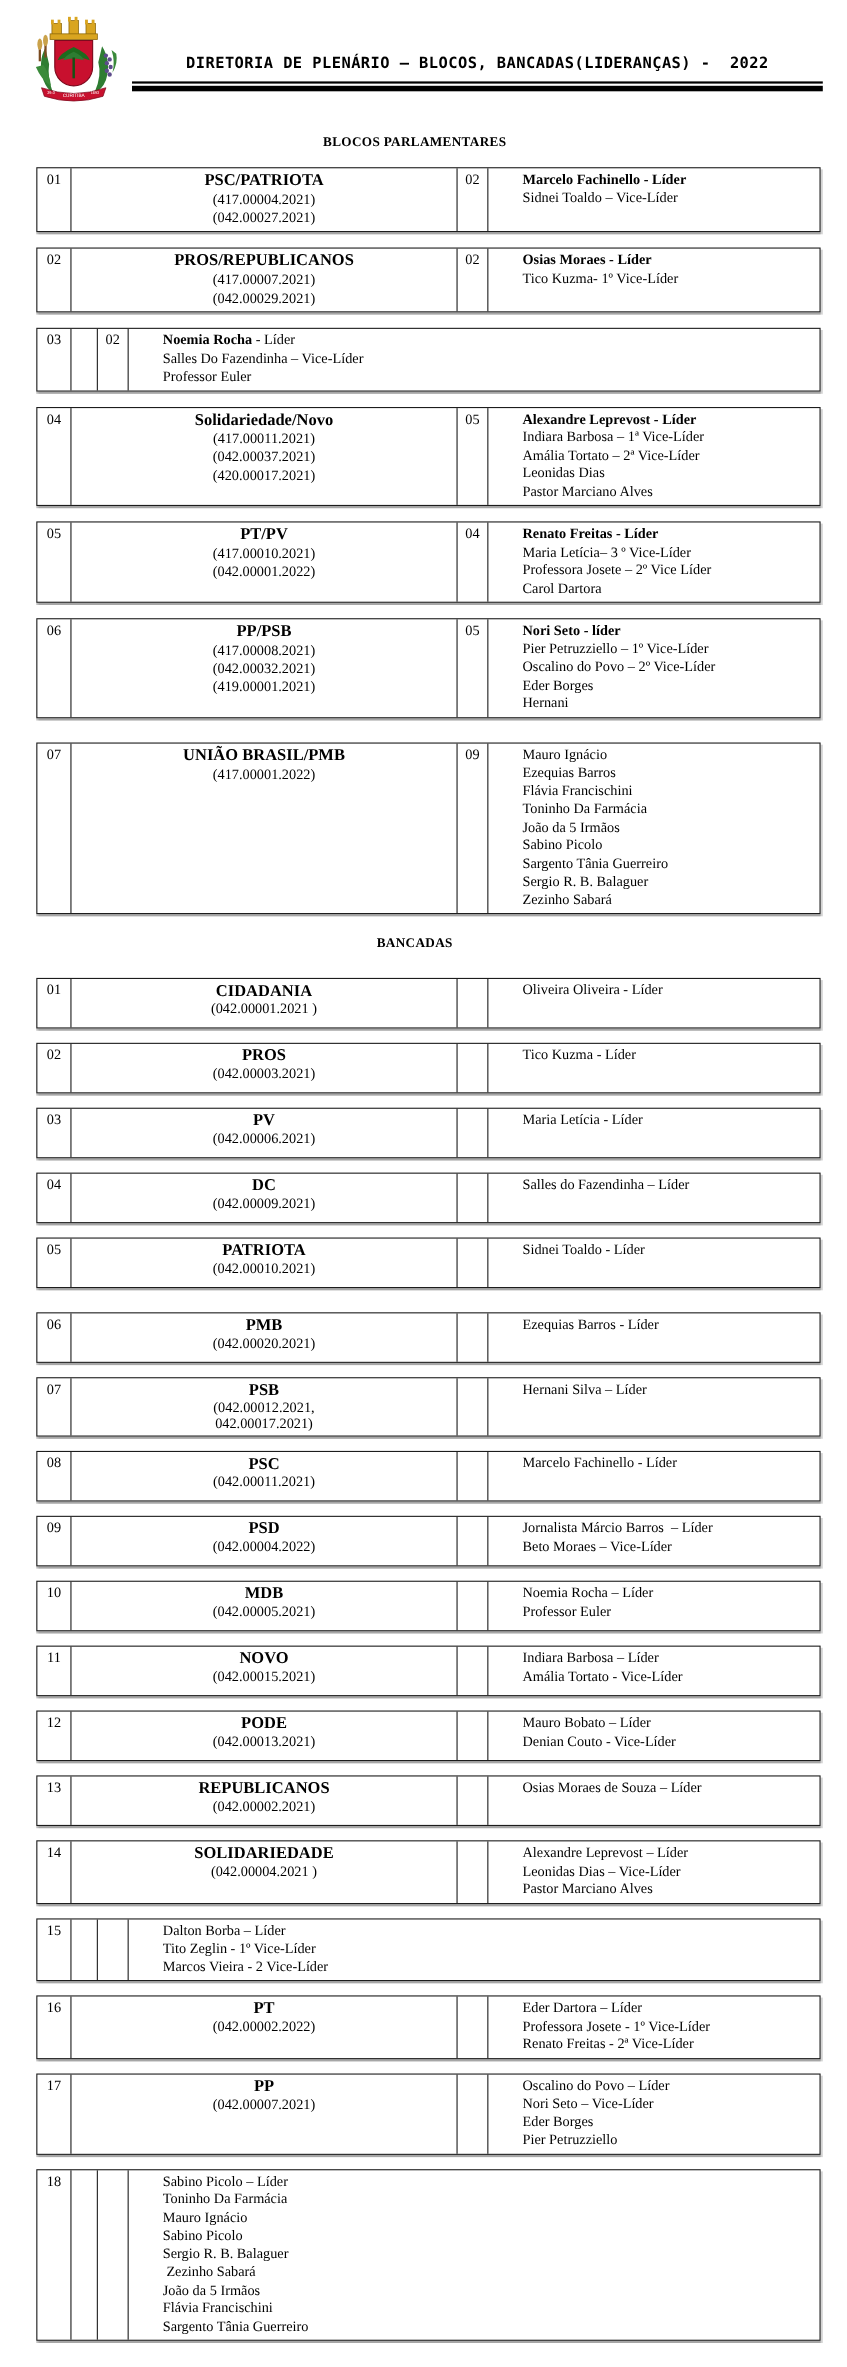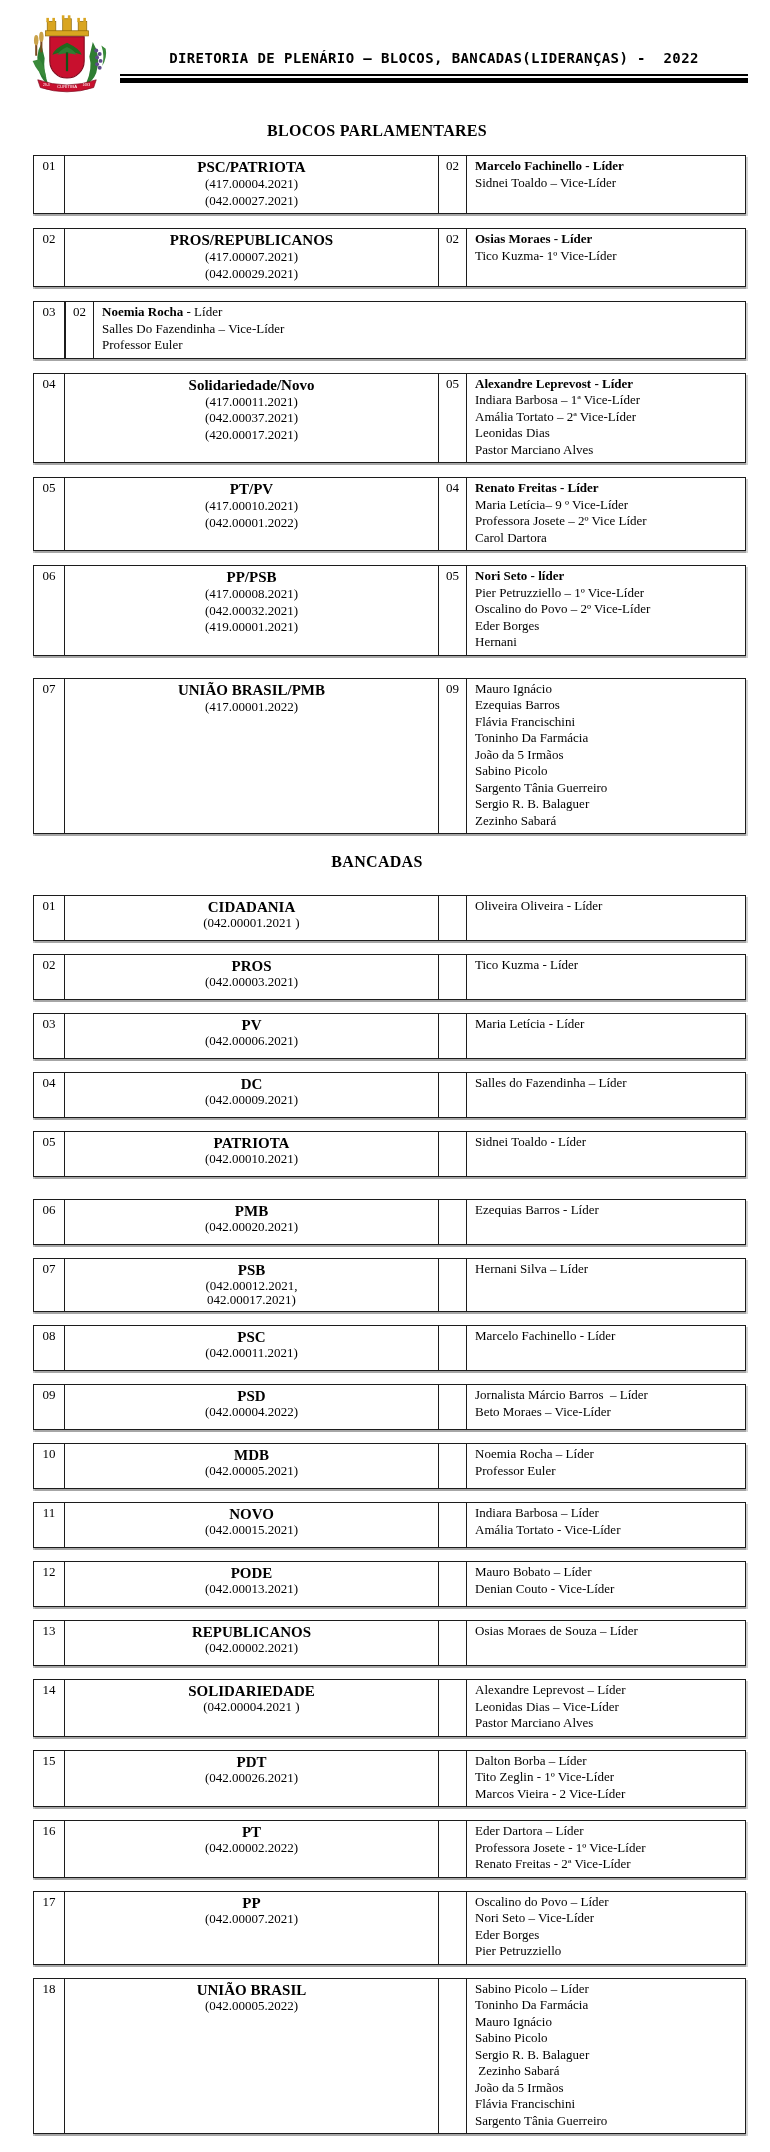--- a/index.html
+++ b/index.html
@@ -13,32 +13,33 @@
   .doc-title{
     position:absolute;left:118px;top:50px;width:632px;text-align:center;
     font-family:"DejaVu Sans Mono", monospace;font-weight:bold;font-size:14px;
     letter-spacing:0.4px;white-space:pre;
   }
   .rule{position:absolute;left:120px;top:74px;width:628px;}
   .rule-thin{height:2px;background:#000;margin-bottom:2px;}
   .rule-thick{height:5px;background:#000;}
   
   .section-title{
-    text-align:center;font-weight:bold;font-size:16px;letter-spacing:0.3px;
+    text-align:center;font-weight:bold;font-size:12px;letter-spacing:0.3px;
     margin:0;
   }
   .section-title.blocos{margin:22px 0 15px 0;}
   .section-title.bancadas{margin:19px 0 24px 0;}
   
   .rows{width:713px;margin-left:33px;}
   .row{
     display:flex;align-items:stretch;background:#fff;
     border:1.5px solid #1c1c1c;
     box-shadow:0 2px 0 rgba(110,110,110,0.45), 2px 2px 0 rgba(110,110,110,0.3);
     margin-bottom:14px;
+    gap:23px;
   }
   .bancadas-rows .row{margin-bottom:13px;min-height:44px;}
   .row.gap-extra{margin-top:22px;}
   .cell-num{
     width:30px;flex:none;border-right:1.2px solid #1c1c1c;
     text-align:center;padding-top:2px;font-size:13px;
   }
   .cell-party{flex:1;text-align:center;padding:2px 4px 4px 4px;}
   .party-name{font-weight:bold;font-size:15px;line-height:18px;white-space:pre-wrap;}
   .proc{font-size:13px;line-height:16.5px;white-space:pre-wrap;}
@@ -179,21 +180,21 @@
     <div class="cell-party">
       <div class="party-name">PT/PV</div>
       <div class="procs">
             <div class="proc">(417.00010.2021)</div>
             <div class="proc">(042.00001.2022)</div>
           </div>
     </div>
     <div class="cell-count">04</div>
     <div class="cell-leaders">
           <div class="leader-line"><b>Renato Freitas - Líder</b></div>
-          <div class="leader-line">Maria Letícia– 9 º Vice-Líder</div>
+          <div class="leader-line">Maria Letícia– 3 º Vice-Líder</div>
           <div class="leader-line">Professora Josete – 2º Vice Líder</div>
           <div class="leader-line">Carol Dartora</div>
         </div>
   </div>
       <div class="row">
     <div class="cell-num">06</div>
     <div class="cell-party">
       <div class="party-name">PP/PSB</div>
       <div class="procs">
             <div class="proc">(417.00008.2021)</div>
@@ -419,26 +420,20 @@
     </div>
     <div class="cell-count"></div>
     <div class="cell-leaders">
           <div class="leader-line">Alexandre Leprevost – Líder</div>
           <div class="leader-line">Leonidas Dias – Vice-Líder</div>
           <div class="leader-line">Pastor Marciano Alves</div>
         </div>
   </div>
       <div class="row">
     <div class="cell-num">15</div>
-    <div class="cell-party">
-      <div class="party-name">PDT</div>
-      <div class="procs">
-            <div class="proc">(042.00026.2021)</div>
-          </div>
-    </div>
     <div class="cell-count"></div>
     <div class="cell-leaders">
           <div class="leader-line">Dalton Borba – Líder</div>
           <div class="leader-line">Tito Zeglin - 1º Vice-Líder</div>
           <div class="leader-line">Marcos Vieira - 2 Vice-Líder</div>
         </div>
   </div>
       <div class="row">
     <div class="cell-num">16</div>
     <div class="cell-party">
@@ -465,26 +460,20 @@
     <div class="cell-count"></div>
     <div class="cell-leaders">
           <div class="leader-line">Oscalino do Povo – Líder</div>
           <div class="leader-line">Nori Seto – Vice-Líder</div>
           <div class="leader-line">Eder Borges</div>
           <div class="leader-line">Pier Petruzziello</div>
         </div>
   </div>
       <div class="row">
     <div class="cell-num">18</div>
-    <div class="cell-party">
-      <div class="party-name">UNIÃO BRASIL</div>
-      <div class="procs">
-            <div class="proc">(042.00005.2022)</div>
-          </div>
-    </div>
     <div class="cell-count"></div>
     <div class="cell-leaders">
           <div class="leader-line">Sabino Picolo – Líder</div>
           <div class="leader-line">Toninho Da Farmácia</div>
           <div class="leader-line">Mauro Ignácio</div>
           <div class="leader-line">Sabino Picolo</div>
           <div class="leader-line">Sergio R. B. Balaguer</div>
           <div class="leader-line"> Zezinho Sabará</div>
           <div class="leader-line">João da 5 Irmãos</div>
           <div class="leader-line">Flávia Francischini</div>

